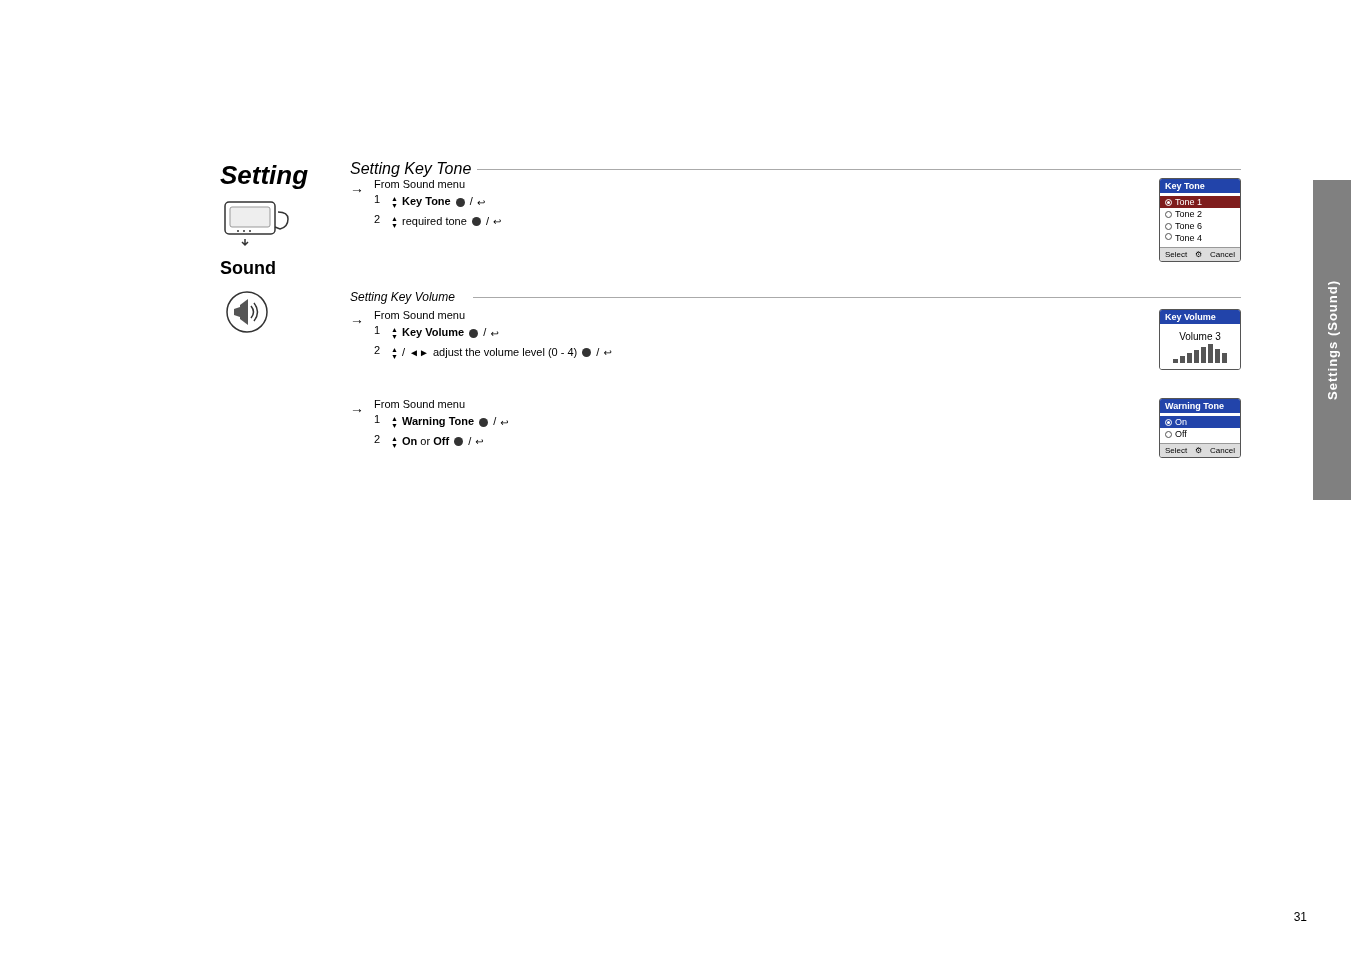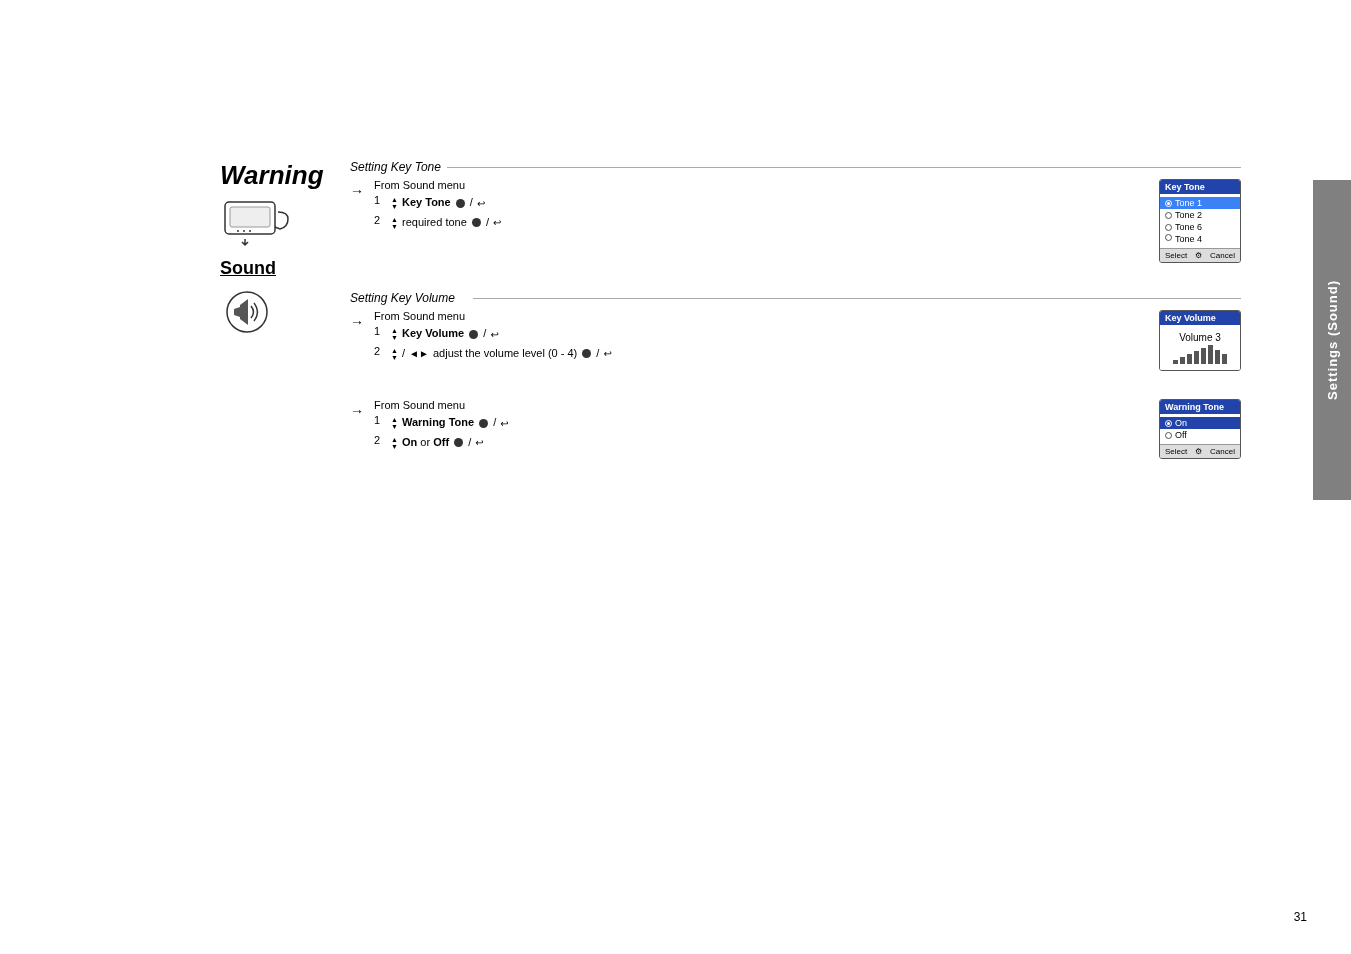--- a/index.html
+++ b/index.html
@@ -72,21 +72,20 @@
     .phone-icon-wrapper {
       width: 80px;
       height: 55px;
       margin-bottom: 6px;
     }
     .sound-label {
       font-size: 18px;
       font-weight: bold;
       color: #000;
       margin-bottom: 8px;
-      text-decoration: underline;
     }
     .speaker-icon-wrapper {
       width: 60px;
       height: 55px;
     }
 
     
     .sections-area {
       position: absolute;
       left: 130px;
@@ -122,21 +121,21 @@
 
   <div class="sidebar-tab">
     <div class="sidebar-tab-text">
       <span>Settings (Sound)</span>
     </div>
   </div>
 
   <div class="main-content">
 
     <div class="settings-header">
-      <div class="settings-title">Warning</div>
+      <div class="settings-title">Setting</div>
 
       <div class="phone-icon-wrapper">
         <svg class="phone-svg" viewBox="0 0 75 50" xmlns="http://www.w3.org/2000/svg">
 
           <rect x="5" y="5" width="50" height="32" rx="4" fill="none" stroke="#333" stroke-width="1.5"></rect>
           <rect x="10" y="10" width="40" height="20" rx="2" fill="#eee" stroke="#999" stroke-width="1"></rect>
 
           <path d="M58 15 Q68 15 68 22 Q68 30 60 32 L55 30" fill="none" stroke="#333" stroke-width="1.5"></path>
 
           <circle cx="18" cy="34" r="1" fill="#333"></circle>
@@ -158,21 +157,21 @@
 
           <path d="M31 19 Q36 25 31 31" fill="none" stroke="#333" stroke-width="1.5"></path>
           <path d="M34 16 Q41 25 34 34" fill="none" stroke="#333" stroke-width="1.5"></path>
         </svg>
       </div>
     </div>
 
     <div class="sections-area" id="sections-area">
 
     <div style="margin-bottom: 28px;">
-          <div style="font-size: 12px; font-style: italic; color: rgb(0, 0, 0); margin-bottom: 5px; display: flex; align-items: center;">
+          <div style="font-size: 16px; font-style: italic; color: rgb(0, 0, 0); display: flex; align-items: center;">
             <span>Setting Key Tone</span>
             <span style="flex: 1 1 0%; border-bottom: 1px solid rgb(170, 170, 170); margin-left: 6px;"></span>
           </div>
           <div style="display: flex; align-items: flex-start; gap: 10px;">
             <span style="margin-top: 2px; font-size: 14px; color: rgb(0, 0, 0); flex-shrink: 0;">→</span>
             <div style="flex: 1 1 0%;">
               <div style="font-size: 11px; color: rgb(0, 0, 0); margin-bottom: 3px;">From Sound menu</div>
               <ul style="list-style: none; padding: 0px;">
                 <li style="display: flex; align-items: flex-start; margin-bottom: 3px; font-size: 11px; color: rgb(0, 0, 0); gap: 3px;">
                   <span style="min-width: 14px; font-size: 11px;">1</span>
@@ -181,21 +180,21 @@
                 <li style="display: flex; align-items: flex-start; margin-bottom: 3px; font-size: 11px; color: rgb(0, 0, 0); gap: 3px;">
                   <span style="min-width: 14px; font-size: 11px;">2</span>
                   <span style="flex: 1 1 0%; line-height: 1.5;"><span style="display: inline-flex; flex-direction: column; align-items: center; font-size: 7px; line-height: 1; vertical-align: middle; margin-right: 1px;">▲<br>▼</span><span> required tone </span><span style="display: inline-block; width: 9px; height: 9px; border-radius: 50%; background: rgb(51, 51, 51); vertical-align: middle; margin: 0px 2px;"></span><span> / </span><span style="display: inline-block; vertical-align: middle; margin: 0px 1px; font-size: 10px;">↩</span></span>
                 </li>
               </ul>
             </div>
             <div style="flex-shrink: 0; width: 82px;">
               <div style="width: 82px; border: 1.5px solid rgb(85, 85, 85); border-radius: 3px; overflow: hidden; font-size: 9px;">
                 <div style="background: rgb(34, 68, 170); color: rgb(255, 255, 255); padding: 2px 5px; font-size: 9px; font-weight: bold;">Key Tone</div>
                 <div style="background: rgb(255, 255, 255); padding: 3px 5px;">
-                  <div style="display: flex; align-items: center; gap: 3px; padding: 1px 5px; font-size: 9px; color: rgb(255, 255, 255); background: #3b82f6; margin: 0px -5px;">
+                  <div style="display: flex; align-items: center; gap: 3px; padding: 1px 5px; font-size: 9px; color: rgb(255, 255, 255); background: #7f1d1d; margin: 0px -5px;">
                     <span style="width: 7px; height: 7px; border-radius: 50%; border: 1px solid rgb(255, 255, 255); display: inline-flex; align-items: center; justify-content: center; flex-shrink: 0;">
                       <span style="width: 3px; height: 3px; border-radius: 50%; background: rgb(255, 255, 255);"></span>
                     </span>
                     <span>Tone 1</span>
                   </div>
                   <div style="display: flex; align-items: center; gap: 3px; padding: 1px 0px; font-size: 9px; color: rgb(0, 0, 0);">
                     <span style="width: 7px; height: 7px; border-radius: 50%; border: 1px solid rgb(85, 85, 85); display: inline-flex; align-items: center; justify-content: center; flex-shrink: 0;"></span>
                     <span>Tone 2</span>
                   </div>
                   <div style="display: flex; align-items: center; gap: 3px; padding: 1px 0px; font-size: 9px; color: rgb(0, 0, 0);">

